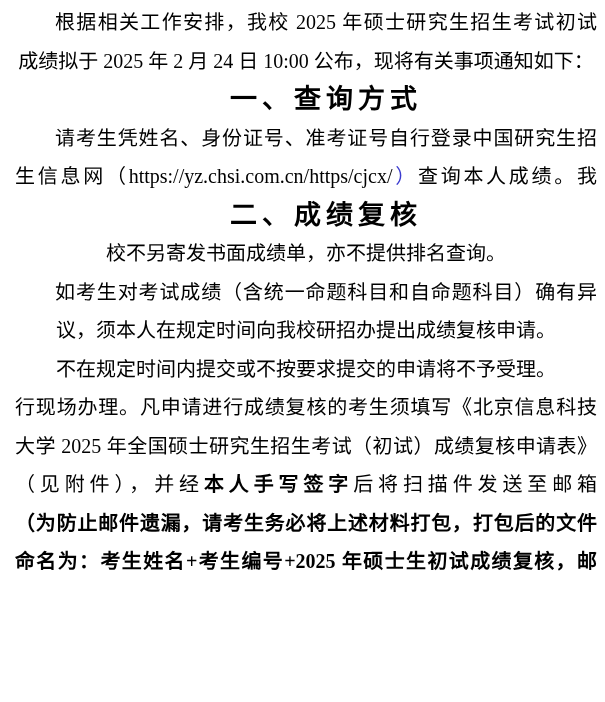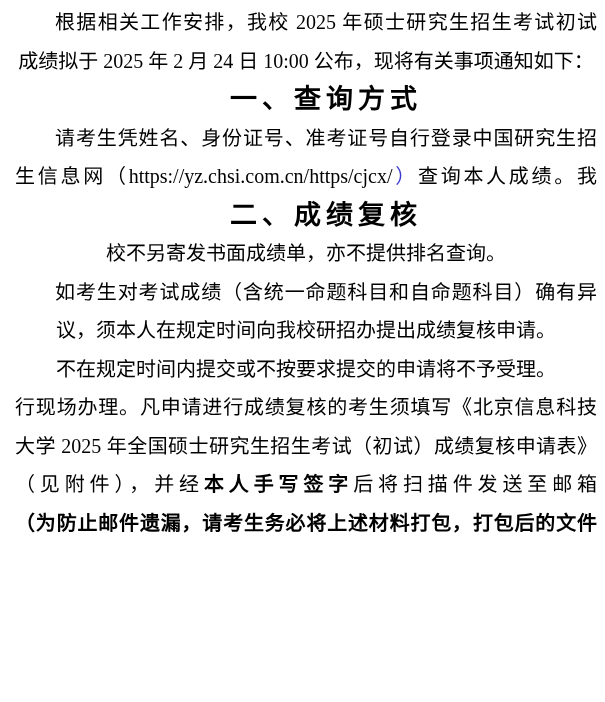--- a/index.html
+++ b/index.html
@@ -57,13 +57,14 @@
     <div class="line justify"><span>生信息网（</span><span>https://yz.chsi.com.cn/https/cjcx/</span><span class="seg-link">）</span><span>查询本人成绩。我</span></div>
     <div class="line indent heading"><span class="seg-bold">二、成绩复核</span></div>
     <div class="line"><span>校不另寄发书面成绩单，亦不提供排名查询。</span></div>
     <div class="line justify indent"><span>如考生对考试成绩（含统一命题科目和自命题科目）确有异</span></div>
     <div class="line"><span>议，须本人在规定时间向我校研招办提出成绩复核申请。</span></div>
     <div class="line"><span>不在规定时间内提交或不按要求提交的申请将不予受理。</span></div>
     <div class="line justify"><span>行现场办理。凡申请进行成绩复核的考生须填写《北京信息科技</span></div>
     <div class="line justify"><span>大学 2025 年全国硕士研究生招生考试（初试）成绩复核申请表》</span></div>
     <div class="line justify"><span>（见附件），并经</span><span class="seg-bold">本人手写签字</span><span>后将扫描件发送至邮箱</span></div>
     <div class="line justify"><span class="seg-bold">（为防止邮件遗漏，请考生务必将上述材料打包，打包后的文件</span></div>
+    <div class="line justify"><span class="seg-bold">命名为：考生姓名+考生编号+2025 年硕士生初试成绩复核，邮</span></div>
   </div>
 
 </body></html>

